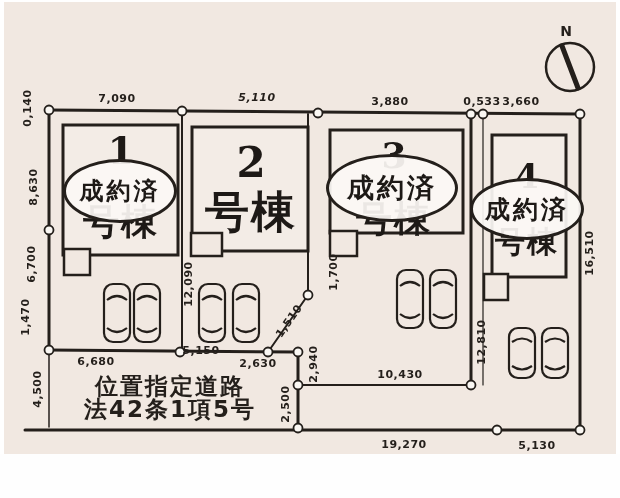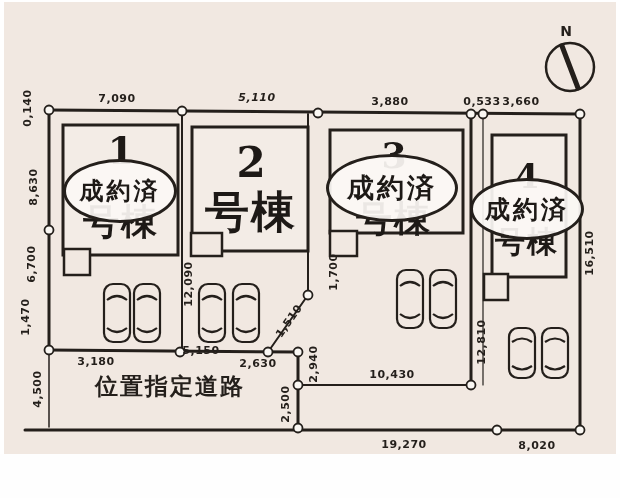--- a/index.html
+++ b/index.html
@@ -145,44 +145,45 @@
 
   <div class="lot-num" style="left:394px;top:155px;font-size:36px;">3</div>
   <div class="lot-suffix" style="left:394px;top:219px;font-size:36px;">号棟</div>
   <div class="oval" style="left:392px;top:188px;width:126px;height:62px;font-size:27px;">成約済</div>
 
   <div class="lot-num" style="left:527px;top:176px;font-size:34px;">4</div>
   <div class="lot-suffix" style="left:527px;top:242px;font-size:30px;">号棟</div>
   <div class="oval" style="left:527px;top:209px;width:108px;height:56px;font-size:25px;">成約済</div>
 
   <div class="road-label" style="left:170px;top:386px;">位置指定道路</div>
+  <div class="road-label" style="left:170px;top:409px;">法42条1項5号</div>
 
   <div class="dim" style="left:117px;top:98px;">7,090</div>
   <div class="dim" style="left:257px;top:97px;font-style:italic;">5,110</div>
   <div class="dim" style="left:390px;top:101px;">3,880</div>
   <div class="dim" style="left:455px;top:101px;margin-left:27px;">0,533</div>
   <div class="dim" style="left:521px;top:101px;">3,660</div>
 
   <div class="dim v" style="left:27px;top:108px;">0,140</div>
   <div class="dim v" style="left:33px;top:187px;">8,630</div>
   <div class="dim v" style="left:31px;top:264px;">6,700</div>
   <div class="dim v" style="left:25px;top:317px;">1,470</div>
   <div class="dim v" style="left:37px;top:389px;">4,500</div>
 
-  <div class="dim" style="left:96px;top:361px;">3,180</div>
+  <div class="dim" style="left:96px;top:361px;">6,680</div>
   <div class="dim" style="left:201px;top:350px;">5,150</div>
   <div class="dim" style="left:258px;top:363px;">2,630</div>
 
   <div class="dim v" style="left:188px;top:284px;">12,090</div>
   <div class="dim v" style="left:333px;top:272px;">1,700</div>
   <div class="dim diag" style="left:289px;top:321px;">1,510</div>
   <div class="dim v" style="left:313px;top:364px;">2,940</div>
   <div class="dim v" style="left:285px;top:404px;">2,500</div>
-  <div class="dim" style="left:392px;top:374px;text-align:right;">10,430</div>
+  <div class="dim" style="left:400px;top:374px;text-align:right;">10,430</div>
 
   <div class="dim" style="left:404px;top:444px;">19,270</div>
-  <div class="dim" style="left:537px;top:445px;">8,020</div>
+  <div class="dim" style="left:537px;top:445px;">5,130</div>
 
   <div class="dim v" style="left:589px;top:253px;">16,510</div>
   <div class="dim v" style="left:481px;top:342px;">12,810</div>
 
   <div id="paper-bottom-margin"></div>
 </div>
 
 </body></html>

